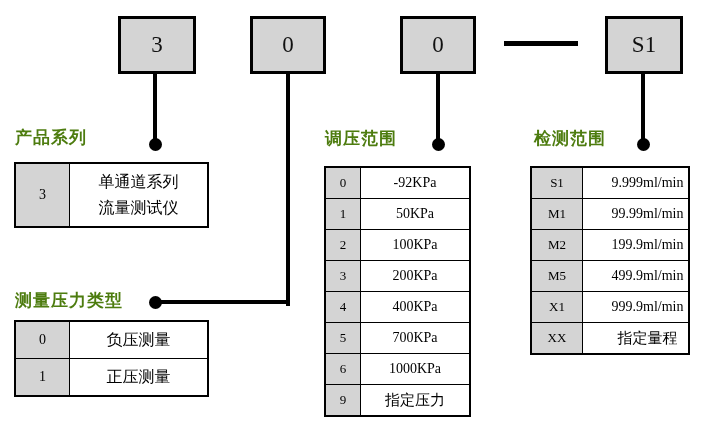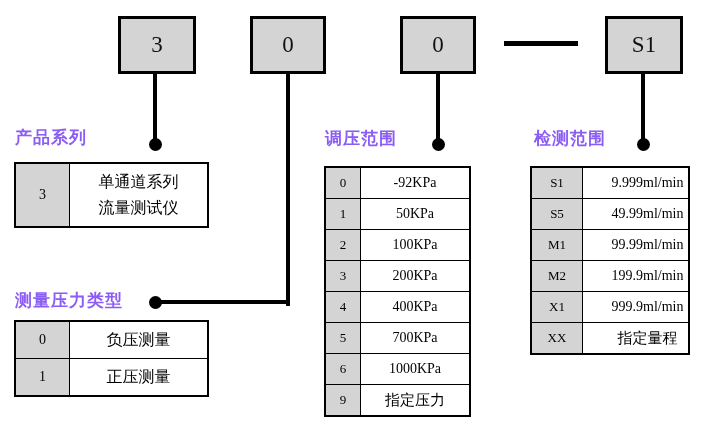--- a/index.html
+++ b/index.html
@@ -73,21 +73,21 @@
 
   
   .sec-title {
     position: absolute;
     font-family: "DejaVu Sans", "Liberation Sans", sans-serif;
     font-weight: bold;
     font-size: 17px;
     line-height: 22px;
     letter-spacing: 1px;
     white-space: nowrap;
-    color: #8b5cf6;
+    color: #4d7c0f;
   }
 
   
   .spec-table {
     position: absolute;
     border-collapse: collapse;
     border: 2px solid #000;
     background: #fff;
     table-layout: fixed;
   }
@@ -236,32 +236,32 @@
     </tbody>
   </table>
 
   <table class="spec-table" id="table-detection-range">
     <tbody>
       <tr>
         <td class="key">S1</td>
         <td class="val">9.999ml/min</td>
       </tr>
       <tr>
-        <td class="key">S5</td>
-        <td class="val">49.99ml/min</td>
-      </tr>
-      <tr>
         <td class="key">M1</td>
         <td class="val">99.99ml/min</td>
       </tr>
       <tr>
         <td class="key">M2</td>
         <td class="val">199.9ml/min</td>
       </tr>
       <tr>
+        <td class="key">M5</td>
+        <td class="val">499.9ml/min</td>
+      </tr>
+      <tr>
         <td class="key">X1</td>
         <td class="val">999.9ml/min</td>
       </tr>
       <tr>
         <td class="key">XX</td>
         <td class="val cjk">指定量程</td>
       </tr>
     </tbody>
   </table>
 

